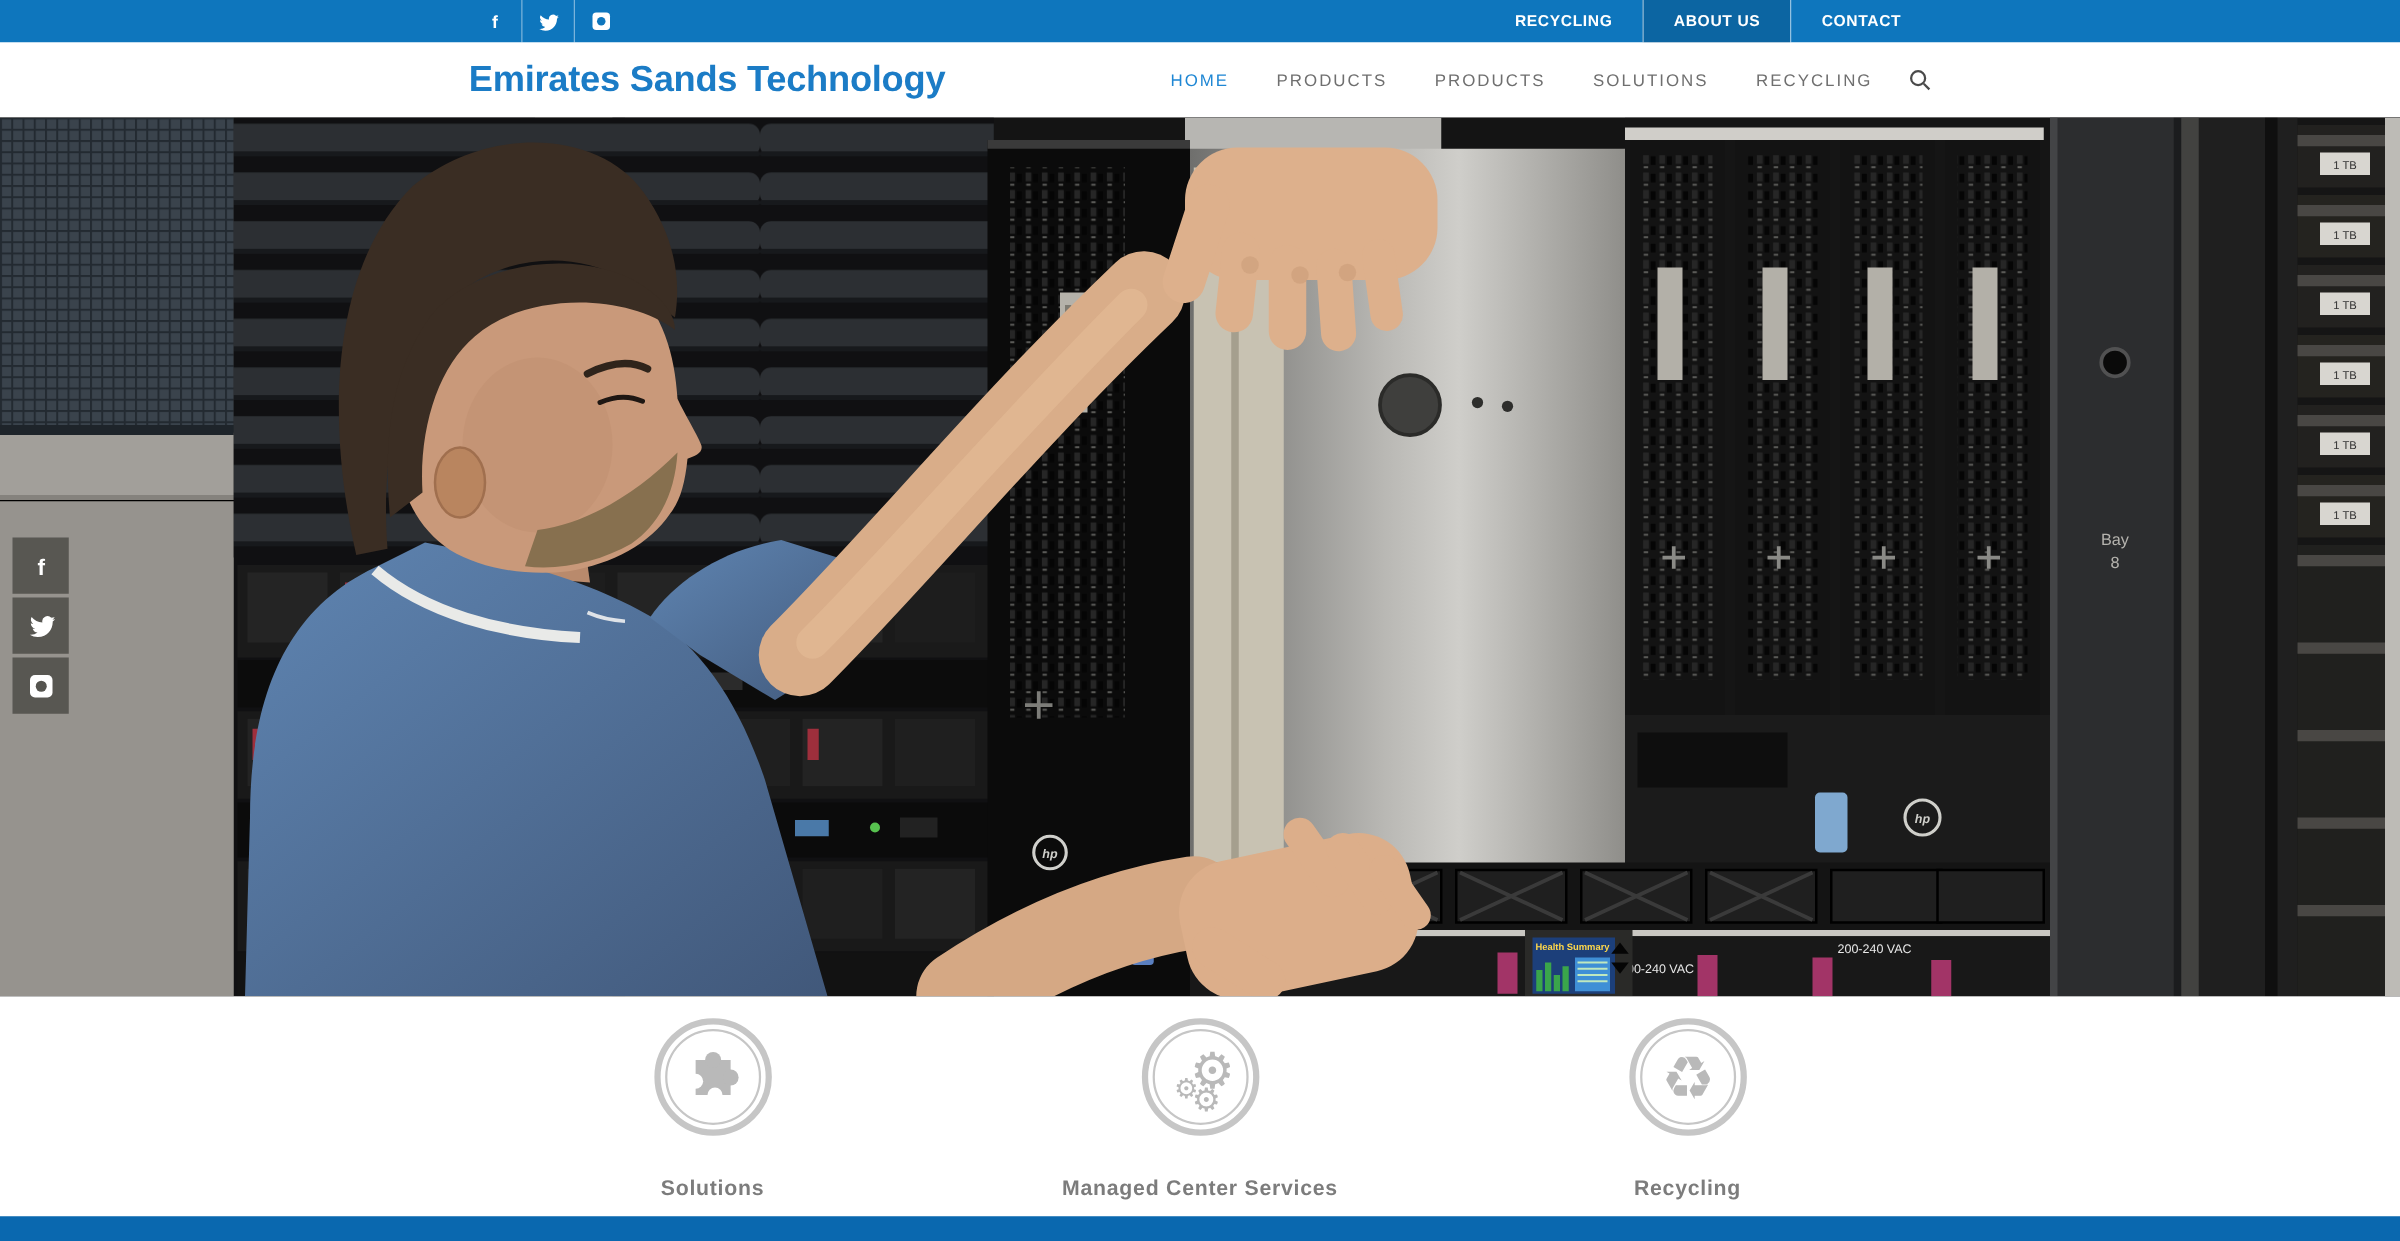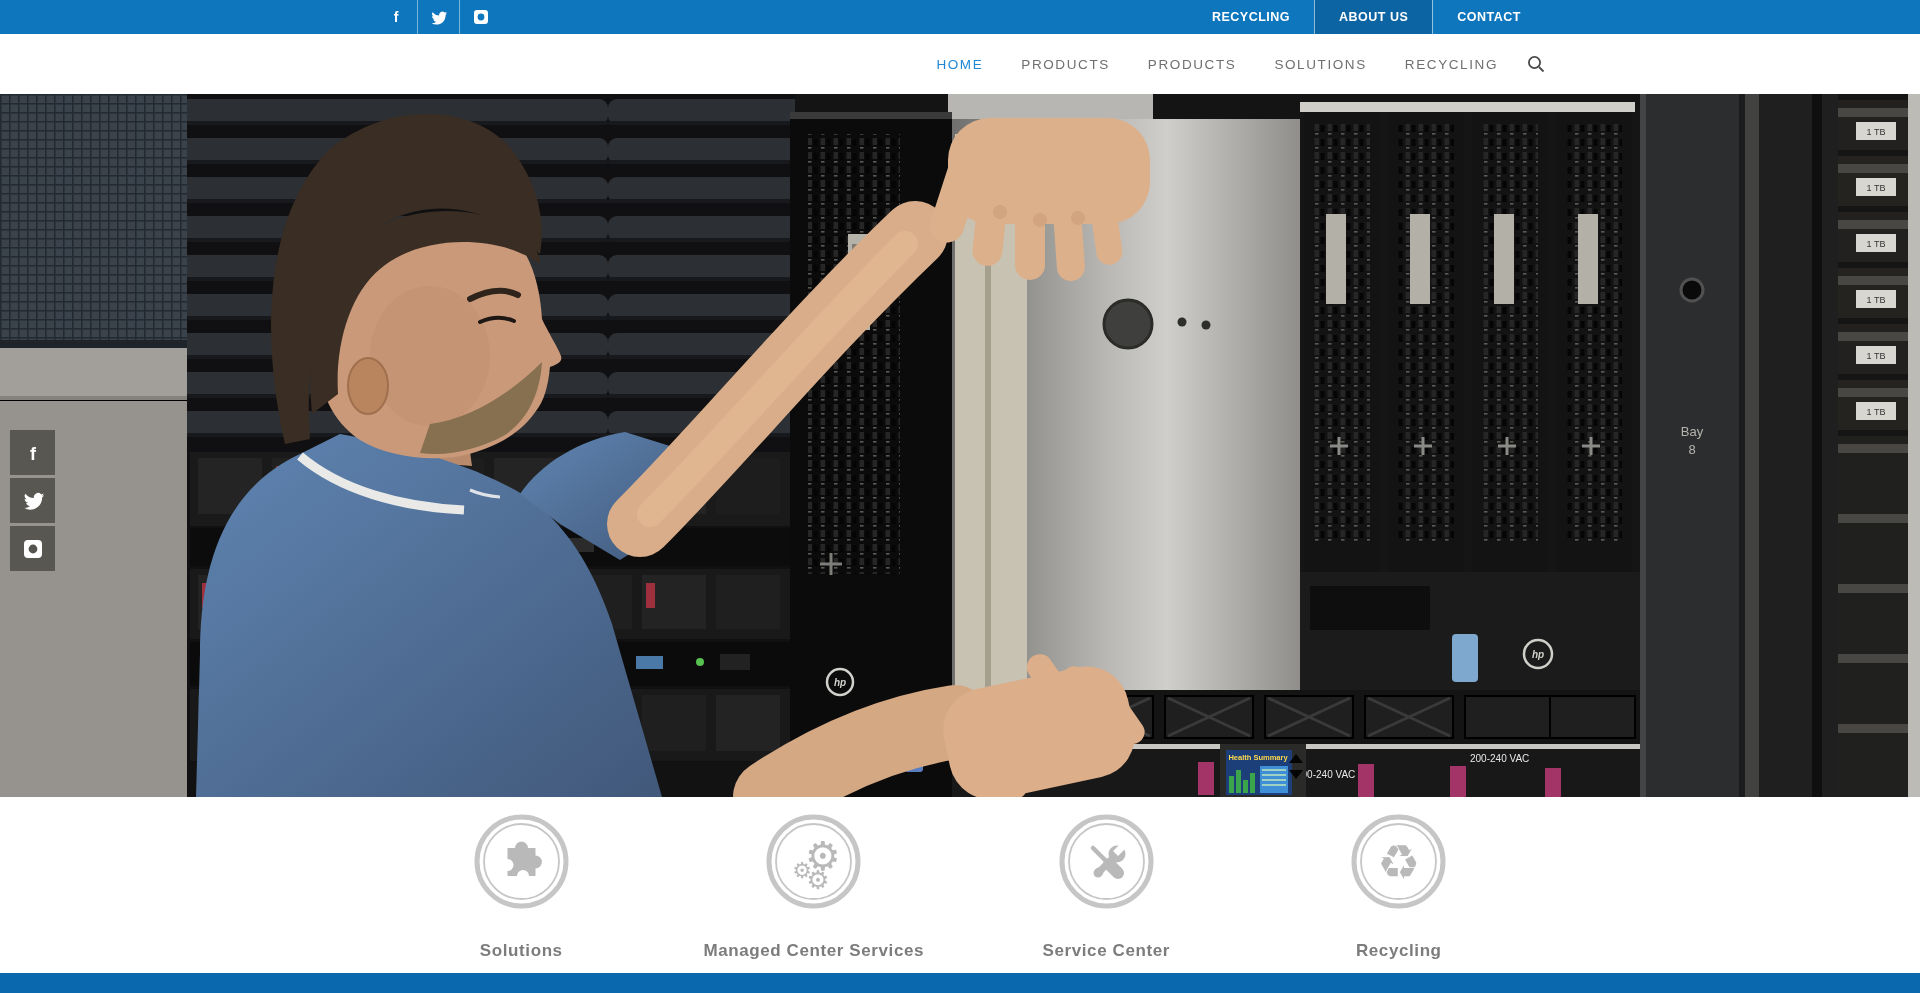--- a/index.html
+++ b/index.html
@@ -78,20 +78,21 @@
     <div class="top-links">
       <div class="top-link">RECYCLING</div>
       <div class="top-link highlight">ABOUT US</div>
       <div class="top-link">CONTACT</div>
     </div>
   </div>
 </div>
 
 <div class="nav">
   <div class="container">
+    <div class="logo">Emirates Sands Technology</div>
     <div class="menu">
       <div class="menu-item active">HOME</div>
       <div class="menu-item">PRODUCTS</div>
       <div class="menu-item">PRODUCTS</div>
       <div class="menu-item">SOLUTIONS</div>
       <div class="menu-item">RECYCLING</div>
       <div class="search-btn">
         <svg width="18" height="18" viewBox="0 0 18 18" fill="none" stroke="#4a4a4a" stroke-width="1.8">
           <circle cx="7.5" cy="7.5" r="5.6"></circle>
             <line x1="12" y1="12" x2="16.5" y2="16.5"></line>
@@ -463,37 +464,20 @@
           <circle cx="48.5" cy="48.5" r="44.5" fill="none" stroke="#c6c6c6" stroke-width="5"></circle>
           <circle cx="48.5" cy="48.5" r="37.5" fill="none" stroke="#c6c6c6" stroke-width="1.8"></circle>
           <text x="58" y="57" text-anchor="middle" font-size="40" fill="#b9b9b9" font-family="DejaVu Sans">⚙</text>
           <text x="37" y="65" text-anchor="middle" font-size="22" fill="#b9b9b9" font-family="DejaVu Sans">⚙</text>
           <text x="53" y="76" text-anchor="middle" font-size="26" fill="#b9b9b9" font-family="DejaVu Sans">⚙</text>
         </svg>
       </div>
       <div class="feat-label">Managed Center Services</div>
     </div>
 
-    <div class="feat">
-      <div class="ring">
-        <svg width="97" height="97" viewBox="0 0 97 97">
-          <circle cx="48.5" cy="48.5" r="44.5" fill="none" stroke="#c6c6c6" stroke-width="5"></circle>
-          <circle cx="48.5" cy="48.5" r="37.5" fill="none" stroke="#c6c6c6" stroke-width="1.8"></circle>
-          <g stroke="#b9b9b9" stroke-linecap="round">
-            <line x1="35" y1="35" x2="47" y2="47" stroke-width="4.5"></line>
-            <line x1="51" y1="51" x2="60" y2="60" stroke-width="12"></line>
-            <line x1="43" y1="57" x2="55" y2="45" stroke-width="7"></line>
-            <line x1="40" y1="60" x2="41" y2="59" stroke-width="9"></line>
-          </g>
-          <circle cx="59" cy="41" r="8.5" fill="#b9b9b9"></circle>
-          <rect x="55.5" y="24" width="7" height="17" fill="#fff" transform="rotate(45 59 39)"></rect>
-        </svg>
-      </div>
-      <div class="feat-label">Service Center</div>
-    </div>
 
     <div class="feat">
       <div class="ring">
         <svg width="97" height="97" viewBox="0 0 97 97">
           <circle cx="48.5" cy="48.5" r="44.5" fill="none" stroke="#c6c6c6" stroke-width="5"></circle>
           <circle cx="48.5" cy="48.5" r="37.5" fill="none" stroke="#c6c6c6" stroke-width="1.8"></circle>
           <text x="48.5" y="66" text-anchor="middle" font-size="48" fill="#b9b9b9" font-family="DejaVu Sans">♻</text>
         </svg>
       </div>
       <div class="feat-label">Recycling</div>

